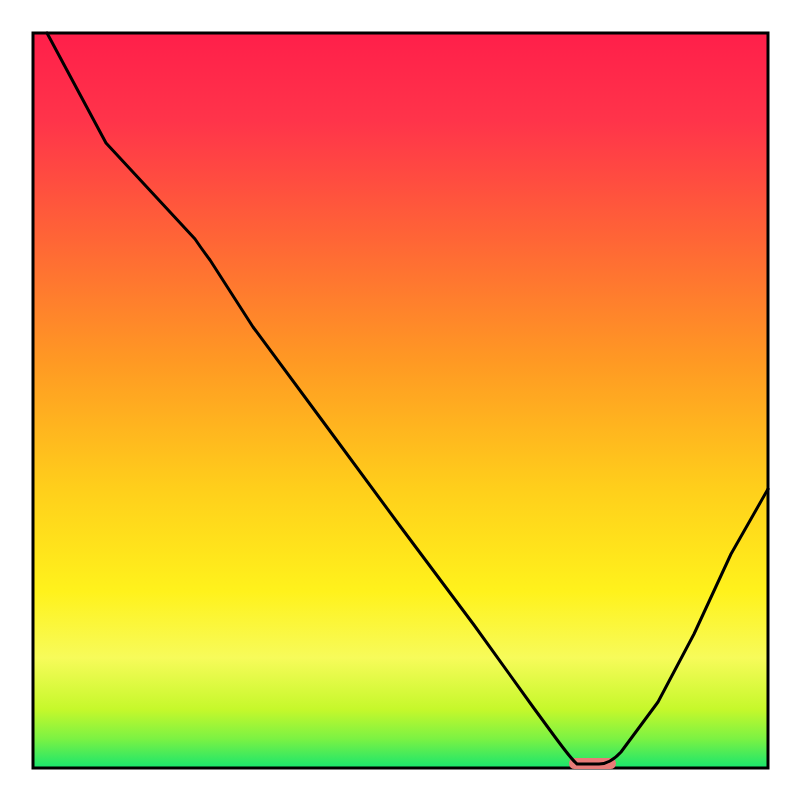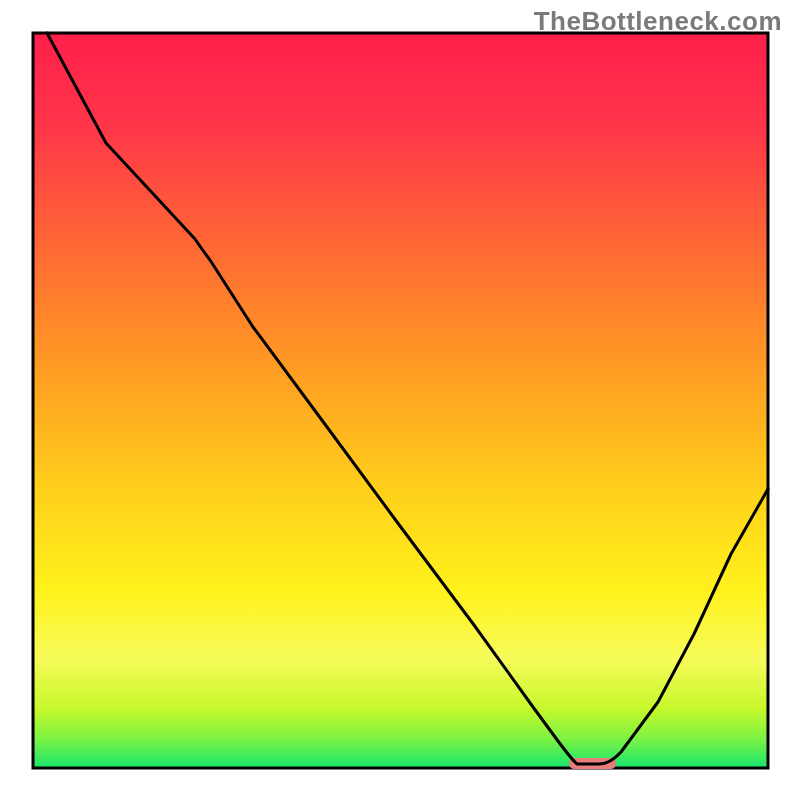--- a/index.html
+++ b/index.html
@@ -25,21 +25,20 @@
     color: #7a7a7a;
     letter-spacing: 0.5px;
   }
   svg { display: block; }
 </style>
 </head>
 <body>
 
 <div class="canvas">
 
-  <div class="watermark">TheBottleneck.com</div>
 
   <svg width="800" height="800" viewBox="0 0 800 800">
     <defs>
       <linearGradient id="bgGrad" x1="0" y1="0" x2="0" y2="1">
         <stop offset="0%" stop-color="#ff1f4a"></stop>
         <stop offset="12%" stop-color="#ff344a"></stop>
         <stop offset="28%" stop-color="#ff6536"></stop>
         <stop offset="45%" stop-color="#ff9a23"></stop>
         <stop offset="62%" stop-color="#ffcf1b"></stop>
         <stop offset="76%" stop-color="#fff21c"></stop>

